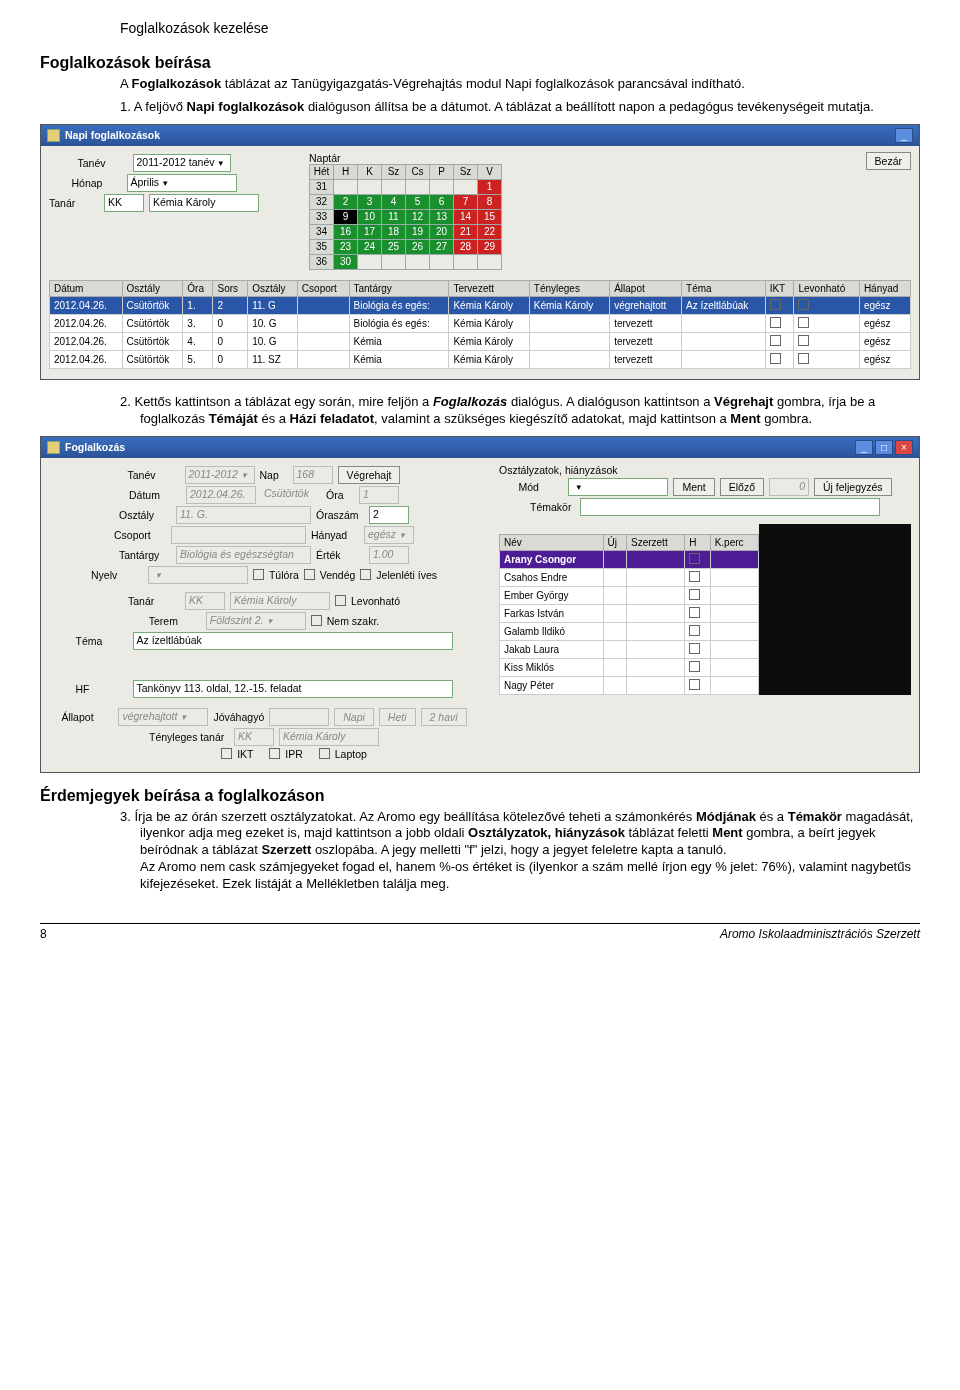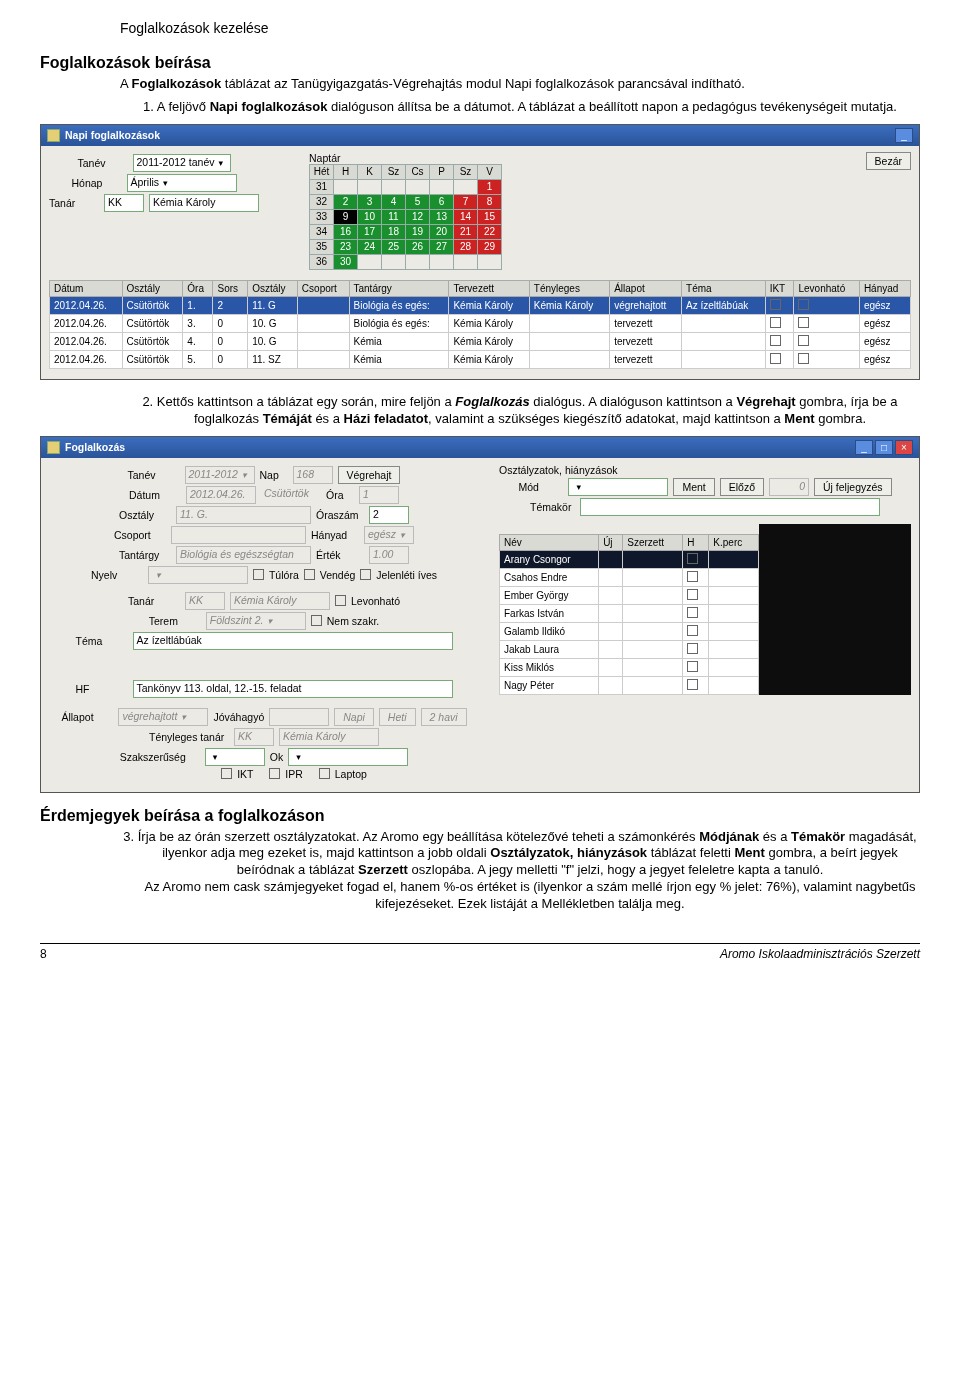--- a/index.html
+++ b/index.html
@@ -1,21 +1,21 @@
 <!DOCTYPE html>
 <html><head>
 <meta charset="utf-8">
 <style>
   * { box-sizing: border-box; margin: 0; padding: 0; }
   body { font-family: Arial, Helvetica, sans-serif; font-size: 13px; background: #fff; width: 960px; margin: 0 auto; padding: 20px 40px 15px 40px; color: #000; }
   .doc-header { font-size: 14px; margin-bottom: 18px; padding-left: 80px; }
   h2.section { font-size: 16px; font-weight: bold; margin: 8px 0 4px; }
   .indent { padding-left: 80px; }
   .para { margin-bottom: 6px; line-height: 1.3; }
-  .num-item { padding-left: 20px; text-indent: -20px; margin-bottom: 6px; line-height: 1.3; text-align: center; }
+  .num-item { padding-left: 20px; text-indent: -20px; margin-bottom: 6px; line-height: 1.3; }
   .b { font-weight: bold; }
   .i { font-style: italic; }
 
   .win { border: 1px solid #555; margin: 8px 0 14px; font-size: 10.5px; background: #eceae4; }
   .titlebar { background: linear-gradient(#3b6ec0,#2a5398); color: #fff; padding: 3px 6px; display: flex; justify-content: space-between; align-items: center; }
   .titlebar .icon { width: 13px; height: 13px; background: #e4cf76; border: 1px solid #8a6; margin-right: 5px; display: inline-block; }
   .titlebar-left { display: flex; align-items: center; font-weight: bold; }
   .wctrl { display: flex; gap: 2px; }
   .wbtn { width: 18px; height: 15px; background: #5a8de0; border: 1px solid #2a4d88; display: flex; align-items: center; justify-content: center; color: #fff; font-size: 10px; }
   .winbody { padding: 6px 8px 10px; }
@@ -39,21 +39,21 @@
 
   .grid1 { width:100%; border-collapse:collapse; margin-top:10px; font-size:10px; }
   .grid1 th { background:#dadad4; border:1px solid #aaa; padding:2px 4px; text-align:left; font-weight:normal; }
   .grid1 td { border:1px solid #ccc; padding:2px 4px; background:#fff; }
   .grid1 tr.selrow td { background:#2a56a8; color:#fff; }
   .ckbx { display:inline-block; width:11px; height:11px; border:1px solid #666; }
   .w2wrap { position:relative; }
   .studtbl { width:100%; border-collapse:collapse; font-size:10px; margin-top:10px; }
   .studtbl th { background:#dadad4; border:1px solid #aaa; padding:2px 4px; text-align:left; font-weight:normal; }
   .studtbl td { border:1px solid #ccc; padding:2px 4px; background:#fff; }
-  .studtbl tr.selrow td { background:#0f172a; color:#fff; }
+  .studtbl tr.selrow td { background:#4c1d95; color:#fff;font-weight:bold; }
   .ro { background:#eceae4 !important; color:#888; border-color:#bbb;font-style:italic; }
 
   .footer { display:flex; justify-content:space-between; border-top:1px solid #000; margin-top:30px; padding-top:3px; font-size:12px; }
 </style>
 </head>
 <body>
 
 <div class="doc-header">Foglalkozások kezelése</div>
 
 <h2 class="section">Foglalkozások beírása</h2>
@@ -350,26 +350,20 @@
             <span class="inp ro" style="width:60px"></span>
           <button class="btn ro">Napi</button>
           <button class="btn ro">Heti</button>
           <button class="btn ro">2 havi</button>
           </div>
         <div class="formrow">
             <label style="width:80px">Tényleges tanár</label>
             <span class="inp ro" style="width:30px">KK</span>
             <span class="inp ro" style="width:100px">Kémia Károly</span>
           </div>
-        <div class="formrow">
-            <label style="width:80px">Szakszerűség</label>
-            <span class="inp dd-arrow" style="width:60px"></span>
-          <label>Ok</label>
-            <span class="inp dd-arrow" style="width:120px"></span>
-          </div>
         <div class="formrow" style="padding-left:60px">
           <span class="ckbx"></span><label>IKT</label>&nbsp;&nbsp;
           <span class="ckbx"></span><label>IPR</label>&nbsp;&nbsp;
           <span class="ckbx"></span><label>Laptop</label></div>
       </div>
       <div style="flex:1;">
         <div>Osztályzatok, hiányzások</div>
         <div class="formrow">
             <label style="width:45px">Mód</label>
             <span class="inp dd-arrow" style="width:100px"></span>

